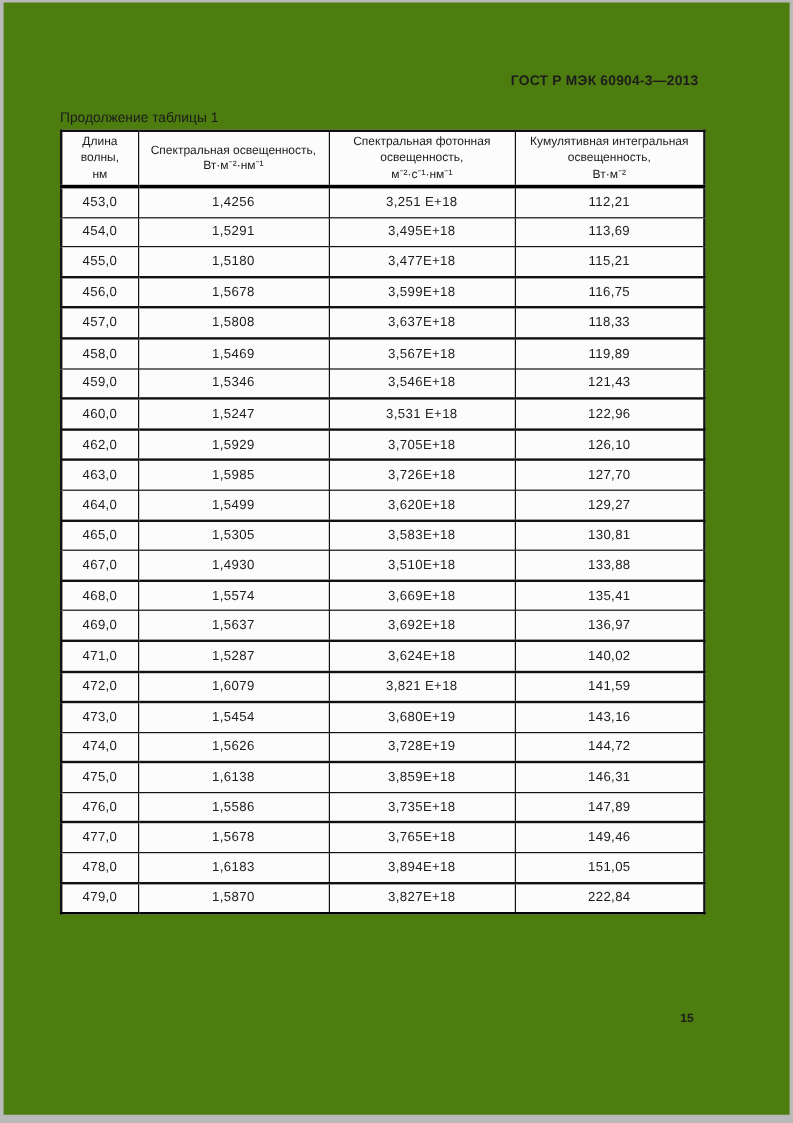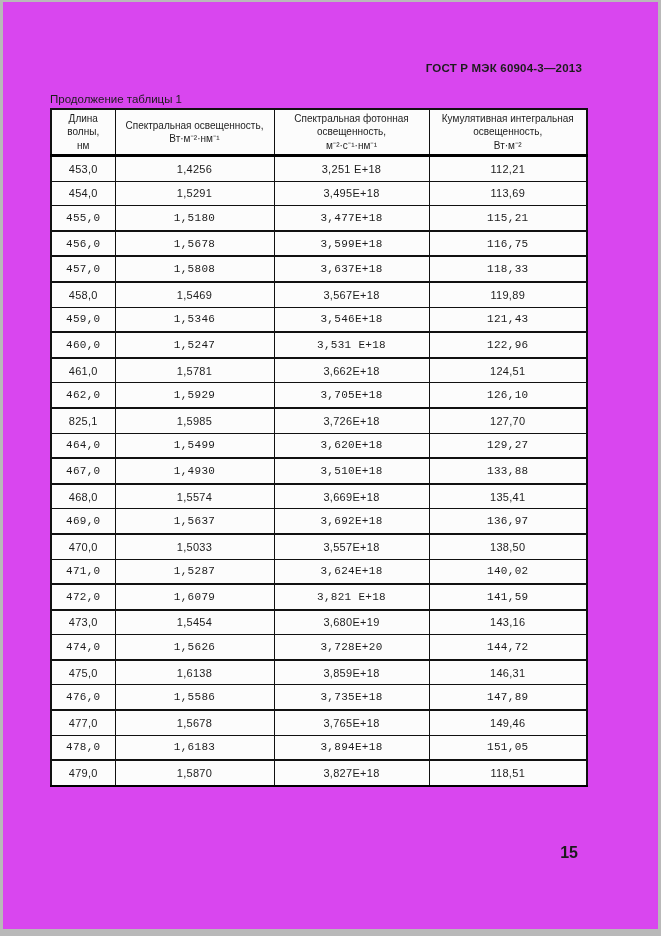--- a/index.html
+++ b/index.html
@@ -6,21 +6,21 @@
     margin: 0;
     padding: 0;
     background: #e9e9e9;
     font-family: "Liberation Sans", sans-serif;
   }
   .page {
     position: relative;
     width: 661px;
     height: 936px;
     box-sizing: border-box;
-    background: #d946ef;
+    background: #4d7c0f;
     border: 3px solid #b9b9b9;
     border-top-width: 2px;
     border-bottom-width: 7px;
     overflow: hidden;
     color: #1c1c1c;
   }
   .doc-ref {
     position: absolute;
     top: 60px;
     right: 76px;
@@ -63,27 +63,27 @@
   }
   table.data-table th:first-child,
   table.data-table td:first-child { border-left: 2px solid #111; }
   table.data-table th:last-child,
   table.data-table td:last-child { border-right: 2px solid #111; }
   table.data-table td {
     height: 23.6px;
     font-size: 11px;
     letter-spacing: 0.3px;
   }
-  table.data-table tbody tr.thick td { border-bottom-width: 2px; font-family: Liberation Mono, monospace; }
+  table.data-table tbody tr.thick td { border-bottom-width: 2px; }
   table.data-table tbody tr:last-child td { border-bottom: 2.5px solid #000; }
   .page-number {
     position: absolute;
     top: 842px;
     right: 80px;
-    font-size: 16px;
+    font-size: 10px;
     font-weight: bold;
   }
 </style>
 </head>
 <body>
 
 <div class="page">
   <div class="doc-ref">ГОСТ Р МЭК 60904-3—2013</div>
 
   <div class="caption">Продолжение таблицы 1</div>
@@ -160,68 +160,62 @@
           <td>1,5346</td>
           <td>3,546E+18</td>
           <td>121,43</td>
         </tr>
         <tr class="thick">
           <td>460,0</td>
           <td>1,5247</td>
           <td>3,531 E+18</td>
           <td>122,96</td>
         </tr>
-        <tr>
-          <td>461,0</td>
-          <td>1,5781</td>
-          <td>3,662E+18</td>
-          <td>124,51</td>
-        </tr>
         <tr class="thick">
           <td>462,0</td>
           <td>1,5929</td>
           <td>3,705E+18</td>
           <td>126,10</td>
         </tr>
         <tr>
-          <td>825,1</td>
+          <td>463,0</td>
           <td>1,5985</td>
           <td>3,726E+18</td>
           <td>127,70</td>
         </tr>
         <tr class="thick">
           <td>464,0</td>
           <td>1,5499</td>
           <td>3,620E+18</td>
           <td>129,27</td>
         </tr>
+        <tr>
+          <td>465,0</td>
+          <td>1,5305</td>
+          <td>3,583E+18</td>
+          <td>130,81</td>
+        </tr>
         <tr class="thick">
           <td>467,0</td>
           <td>1,4930</td>
           <td>3,510E+18</td>
           <td>133,88</td>
         </tr>
         <tr>
           <td>468,0</td>
           <td>1,5574</td>
           <td>3,669E+18</td>
           <td>135,41</td>
         </tr>
         <tr class="thick">
           <td>469,0</td>
           <td>1,5637</td>
           <td>3,692E+18</td>
           <td>136,97</td>
         </tr>
-        <tr>
-          <td>470,0</td>
-          <td>1,5033</td>
-          <td>3,557E+18</td>
-          <td>138,50</td>
-        </tr>
         <tr class="thick">
           <td>471,0</td>
           <td>1,5287</td>
           <td>3,624E+18</td>
           <td>140,02</td>
         </tr>
         <tr class="thick">
           <td>472,0</td>
           <td>1,6079</td>
           <td>3,821 E+18</td>
@@ -229,21 +223,21 @@
         </tr>
         <tr>
           <td>473,0</td>
           <td>1,5454</td>
           <td>3,680E+19</td>
           <td>143,16</td>
         </tr>
         <tr class="thick">
           <td>474,0</td>
           <td>1,5626</td>
-          <td>3,728E+20</td>
+          <td>3,728E+19</td>
           <td>144,72</td>
         </tr>
         <tr>
           <td>475,0</td>
           <td>1,6138</td>
           <td>3,859E+18</td>
           <td>146,31</td>
         </tr>
         <tr class="thick">
           <td>476,0</td>
@@ -260,19 +254,19 @@
         <tr class="thick">
           <td>478,0</td>
           <td>1,6183</td>
           <td>3,894E+18</td>
           <td>151,05</td>
         </tr>
         <tr>
           <td>479,0</td>
           <td>1,5870</td>
           <td>3,827E+18</td>
-          <td>118,51</td>
+          <td>222,84</td>
         </tr>
       </tbody>
   </table>
 
   <div class="page-number">15</div>
 </div>
 
 </body></html>

